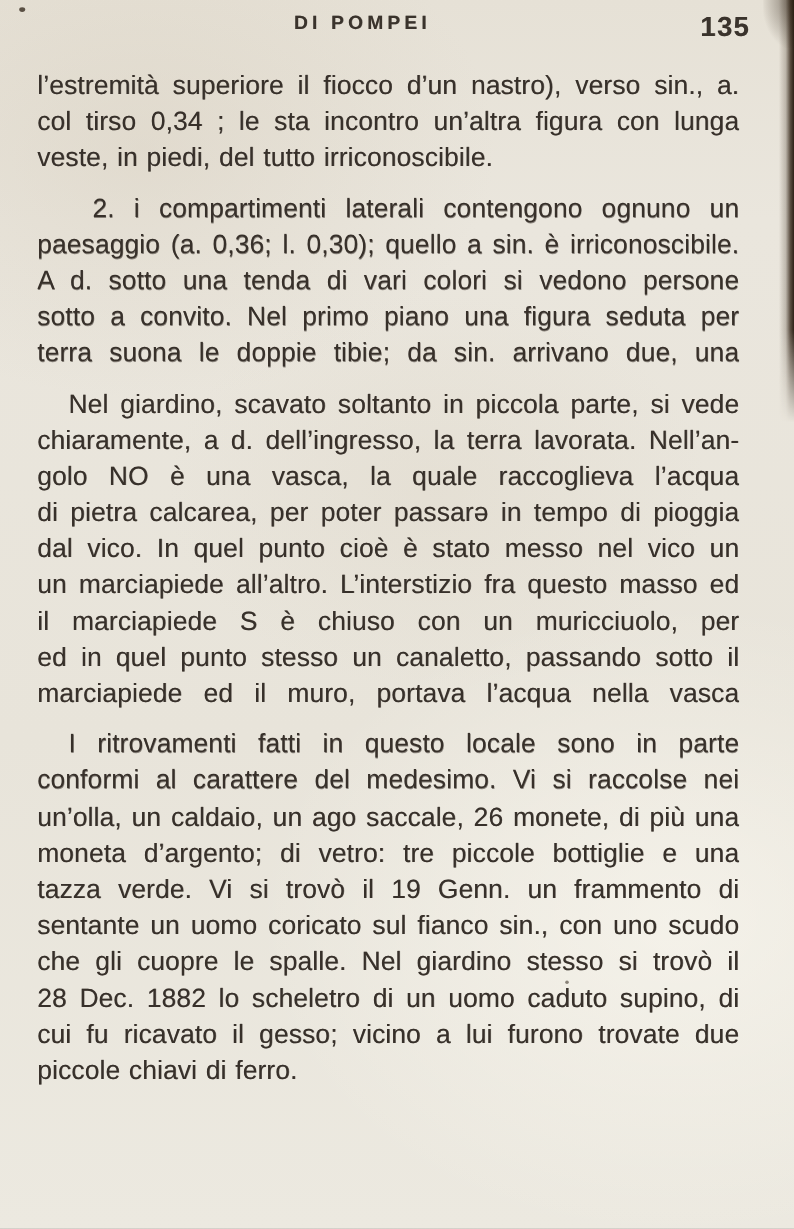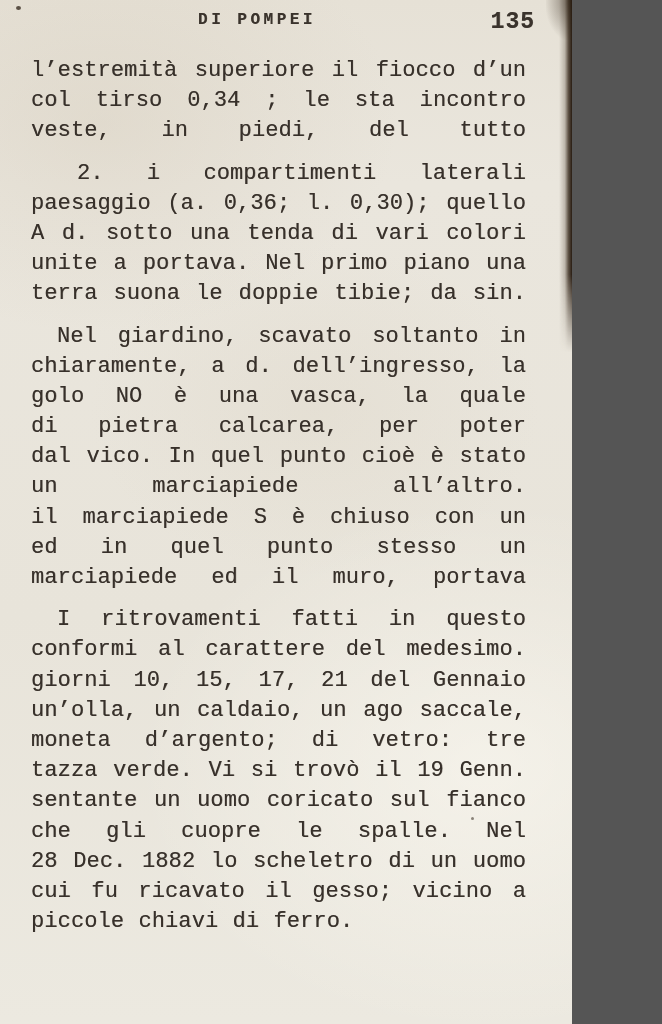--- a/index.html
+++ b/index.html
@@ -2,30 +2,30 @@
 <html><head>
 <meta charset="utf-8">
 <style>
   html, body {
     margin: 0;
     padding: 0;
     background: #555;
   }
   .page {
     position: relative;
-    width: 572px;
+    width: 662px;
     height: 1024px;
     overflow: hidden;
     background-color: #e9e5dc;
     background-image:
       radial-gradient(ellipse 420px 300px at 18% 12%, rgba(210,200,182,0.35), rgba(210,200,182,0) 70%),
       radial-gradient(ellipse 500px 380px at 85% 75%, rgba(255,253,246,0.5), rgba(255,253,246,0) 70%),
       radial-gradient(ellipse 300px 220px at 55% 40%, rgba(216,207,190,0.25), rgba(216,207,190,0) 75%),
       linear-gradient(to bottom, #e6e1d6 0%, #eae6dd 18%, #e8e4da 60%, #ece9e0 100%);
-    font-family: Liberation Mono, monospace;
+    font-family: Liberation Sans, sans-serif;
     color: #37302a;
   }
   
   .gutter-shadow {
     position: absolute;
     top: 0;
     right: 0;
     width: 13px;
     height: 352px;
     background: linear-gradient(to right,
@@ -118,38 +118,37 @@
   <div class="text-column">
       <div class="para">
         <div class="line" style="text-indent: 0px;">l’estremità superiore il fiocco d’un nastro), verso sin., a.</div>
         <div class="line">col tirso 0,34 ; le sta incontro un’altra figura con lunga</div>
         <div class="line last">veste, in piedi, del tutto irriconoscibile.</div>
       </div>
       <div class="para">
         <div class="line" style="text-indent: 46px;">2. i compartimenti laterali contengono ognuno un</div>
         <div class="line">paesaggio (a. 0,36; l. 0,30); quello a sin. è irriconoscibile.</div>
         <div class="line">A d. sotto una tenda di vari colori si vedono persone</div>
-        <div class="line">unite a portava. Nel primo piano una figura seduta per</div>
+        <div class="line">sotto a convito. Nel primo piano una figura seduta per</div>
         <div class="line">terra suona le doppie tibie; da sin. arrivano due, una</div>
       </div>
       <div class="para">
         <div class="line" style="text-indent: 26px;">Nel giardino, scavato soltanto in piccola parte, si vede</div>
         <div class="line">chiaramente, a d. dell’ingresso, la terra lavorata. Nell’an-</div>
         <div class="line">golo NO è una vasca, la quale raccoglieva l’acqua piovana</div>
         <div class="line">di pietra calcarea, per poter passarə in tempo di pioggia da</div>
         <div class="line">dal vico. In quel punto cioè è stato messo nel vico un masso</div>
         <div class="line">un marciapiede all’altro. L’interstizio fra questo masso ed</div>
         <div class="line">il marciapiede S è chiuso con un muricciuolo, per arrestare</div>
         <div class="line">ed in quel punto stesso un canaletto, passando sotto il</div>
         <div class="line last">marciapiede ed il muro, portava l’acqua nella vasca suddetta.</div>
       </div>
       <div class="para">
         <div class="line" style="text-indent: 26px;">I ritrovamenti fatti in questo locale sono in parte</div>
         <div class="line">conformi al carattere del medesimo. Vi si raccolse nei</div>
-        <div class="line">giorni 10, 15, 17, 21 del Gennaio 1883 di ferro: un ra-</div>
         <div class="line">un’olla, un caldaio, un ago saccale, 26 monete, di più una</div>
         <div class="line">moneta d’argento; di vetro: tre piccole bottiglie e una</div>
         <div class="line">tazza verde. Vi si trovò il 19 Genn. un frammento di</div>
         <div class="line">sentante un uomo coricato sul fianco sin., con uno scudo</div>
         <div class="line">che gli cuopre le spalle. Nel giardino stesso si trovò il</div>
         <div class="line">28 Dec. 1882 lo scheletro di un uomo caduto supino, di</div>
         <div class="line">cui fu ricavato il gesso; vicino a lui furono trovate due</div>
         <div class="line last">piccole chiavi di ferro.</div>
       </div>
     </div>

